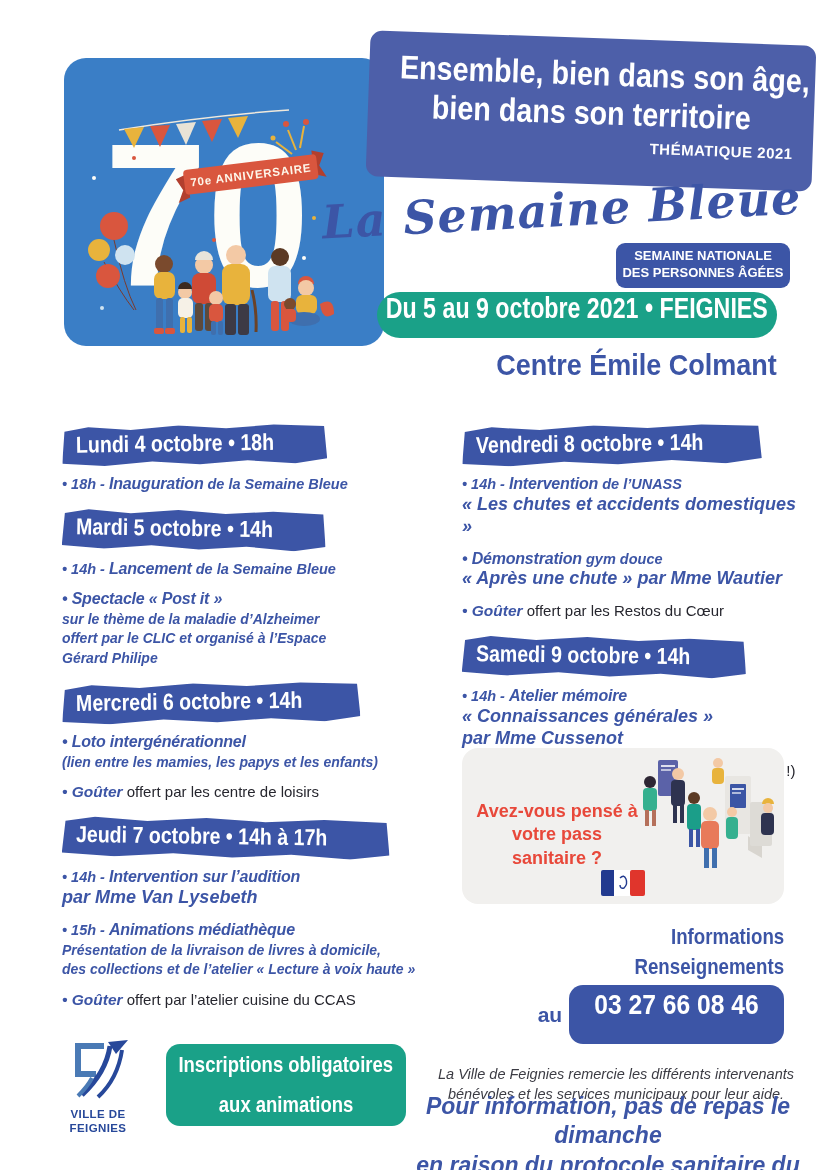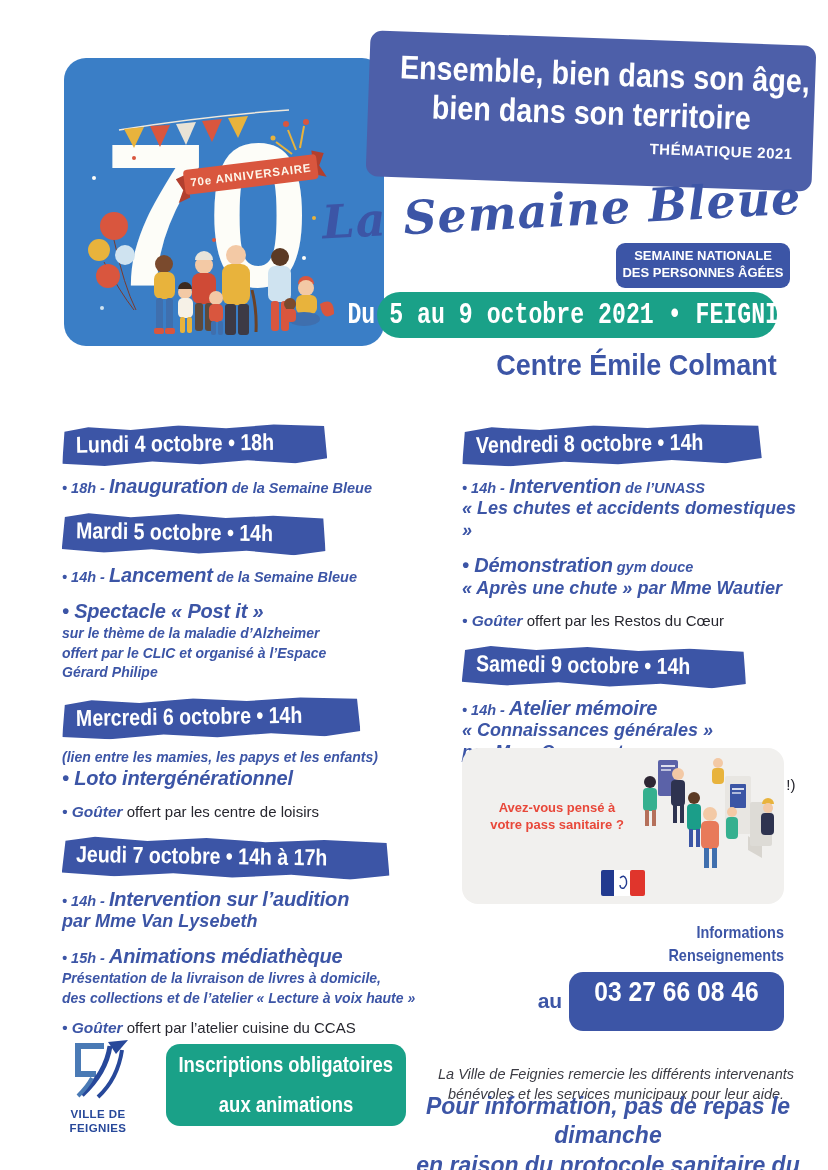--- a/index.html
+++ b/index.html
@@ -13,54 +13,54 @@
   .cond{display:inline-block;transform:scaleX(.86);transform-origin:center;white-space:nowrap;}
 
   
   .illu-card{position:absolute;left:64px;top:58px;width:320px;height:288px;background:var(--illustration-blue);border-radius:22px;overflow:hidden;}
   .theme-banner{position:absolute;left:368px;top:38px;width:446px;height:146px;background:var(--banner-blue);border-radius:12px;transform:rotate(2deg);color:#fff;padding-top:17px;}
   .tb-line{text-align:center;font-size:33px;font-weight:bold;line-height:1.18;}
   .tb-line .cond{transform:scaleX(.87);}
   .tb-tag{font-size:15px;font-weight:bold;text-align:right;padding-right:20px;margin-top:5px;letter-spacing:.5px;}
   .script-logo{position:absolute;left:322px;top:186px;width:366px;text-align:center;font-family:"DejaVu Serif",serif;font-style:italic;font-weight:bold;font-size:46px;color:var(--blue);transform:rotate(-3deg);letter-spacing:1px;white-space:nowrap;}
   .national-badge{position:absolute;left:616px;top:243px;width:174px;background:var(--blue);border-radius:9px;color:#fff;text-align:center;font-weight:bold;font-size:13px;line-height:1.3;padding:5px 2px 6px;}
-  .date-banner{position:absolute;left:377px;top:292px;width:400px;height:46px;background:var(--teal);border-radius:23px;color:#fff;display:flex;align-items:center;justify-content:center;font-size:29px;font-weight:bold;font-family:Liberation Mono, monospace;}
+  .date-banner{position:absolute;left:377px;top:292px;width:400px;height:46px;background:var(--teal);border-radius:23px;color:#fff;display:flex;justify-content:center;font-size:29px;font-weight:bold;}
   .date-banner .cond{transform:scaleX(.8);}
   .venue{position:absolute;left:377px;top:348px;width:400px;text-align:right;color:var(--blue);font-size:30px;font-weight:bold;}
   .venue .cond{transform:scaleX(.9);transform-origin:right center;}
 
   
   .col{position:absolute;top:424px;}
   .col-left{left:62px;width:382px;}
   .col-right{left:462px;width:348px;}
   .day-badge{display:block;width:max-content;background:var(--blue);color:#fff;font-size:23px;font-weight:bold;padding:6px 18px 9px 14px;margin-bottom:8px;
     clip-path:polygon(1% 14%,10% 4%,26% 12%,44% 3%,62% 11%,80% 4%,99% 9%,100% 86%,88% 97%,70% 88%,52% 96%,34% 88%,16% 97%,0% 90%);}
   .day-badge .cond{transform:scaleX(.85);transform-origin:left center;}
   .block{margin-bottom:15px;}
   .block:nth-child(odd) .day-badge{transform:rotate(-.8deg);}
   .block:nth-child(even) .day-badge{transform:rotate(.8deg);}
   .item{margin-bottom:11px;}
   .line{line-height:1.22;}
   .s-lead{color:var(--blue);font-style:italic;font-weight:bold;font-size:14.5px;}
-  .s-title{color:var(--blue);font-style:italic;font-weight:bold;font-size:20px;letter-spacing:-.2px;}
+  .s-title{color:var(--blue);font-style:italic;font-weight:bold;font-size:16px;letter-spacing:-.2px;}
   .s-title2{color:var(--blue);font-style:italic;font-weight:bold;font-size:18px;}
   .s-sub{color:var(--blue);font-style:italic;font-weight:bold;font-size:14.5px;}
   .s-note{color:var(--blue);font-style:italic;font-weight:bold;font-size:14px;line-height:1.15;}
   .s-gouter{color:var(--blue);font-style:italic;font-weight:bold;font-size:15.5px;}
   .s-plain{color:var(--dark-text);font-size:15px;}
 
   
   .pass-card{position:absolute;left:462px;top:748px;width:322px;height:156px;background:var(--card-bg);border-radius:16px;}
-  .pass-text{position:absolute;left:14px;top:52px;width:162px;text-align:center;color:var(--red);font-weight:bold;font-size:13px;line-height:1.3;}
+  .pass-text{position:absolute;left:14px;top:52px;width:162px;text-align:center;color:var(--red);font-weight:bold;font-size:18px;line-height:1.3;}
   .pass-people{position:absolute;right:4px;top:6px;}
   .pass-flag{position:absolute;left:50%;bottom:8px;transform:translateX(-50%);}
 
   
   .info-block{position:absolute;left:462px;top:922px;width:322px;text-align:right;color:var(--blue);}
-  .info-line{font-size:17px;font-weight:bold;line-height:1.35;}
+  .info-line{font-size:22px;font-weight:bold;line-height:1.35;}
   .info-line .cond{transform:scaleX(.85);transform-origin:right center;}
   .phone-row{display:flex;justify-content:flex-end;align-items:center;margin-top:4px;}
   .phone-prefix{font-size:21px;font-weight:bold;margin-right:7px;}
   .phone-badge{background:var(--blue);color:#fff;border-radius:14px;font-size:28px;font-weight:bold;padding:4px 14px 23px;}
   .phone-badge .cond{transform:scaleX(.88);}
 
   
   .city-logo{position:absolute;left:58px;top:1038px;width:80px;text-align:center;color:#27489a;}
   .city-logo-text{font-size:11.5px;font-weight:bold;line-height:1.25;letter-spacing:.4px;margin-top:3px;}
   .register-btn{position:absolute;left:166px;top:1044px;width:240px;height:82px;background:var(--teal);border-radius:14px;color:#fff;display:flex;flex-direction:column;align-items:center;justify-content:center;font-size:22px;font-weight:bold;line-height:1.35;gap:10px;}
@@ -201,22 +201,22 @@
           <div class="item">
             <div class="line"><span class="s-title">• Spectacle « Post it »</span></div>
             <div class="line"><span class="s-note">sur le thème de la maladie d’Alzheimer</span></div>
             <div class="line"><span class="s-note">offert par le CLIC et organisé à l’Espace</span></div>
             <div class="line"><span class="s-note">Gérard Philipe</span></div>
           </div>
         </div>
         <div class="block">
           <div class="day-badge"><span class="cond">Mercredi 6 octobre • 14h</span></div>
           <div class="item">
+            <div class="line"><span class="s-title">• Loto intergénérationnel</span></div>
             <div class="line"><span class="s-note">(lien entre les mamies, les papys et les enfants)</span></div>
-            <div class="line"><span class="s-title">• Loto intergénérationnel</span></div>
           </div>
           <div class="item">
             <div class="line"><span class="s-gouter">• Goûter</span><span class="s-plain"> offert par les centre de loisirs</span></div>
           </div>
         </div>
         <div class="block">
           <div class="day-badge"><span class="cond">Jeudi 7 octobre • 14h à 17h</span></div>
           <div class="item">
             <div class="line"><span class="s-lead">• 14h - </span><span class="s-title">Intervention sur l’audition</span></div>
             <div class="line"><span class="s-title2">par Mme Van Lysebeth</span></div>

